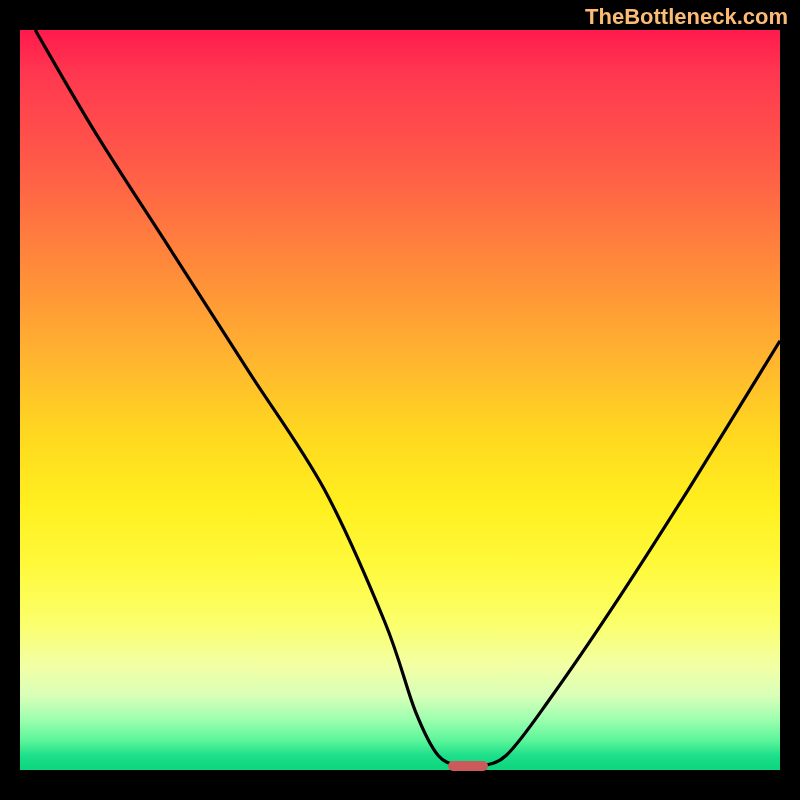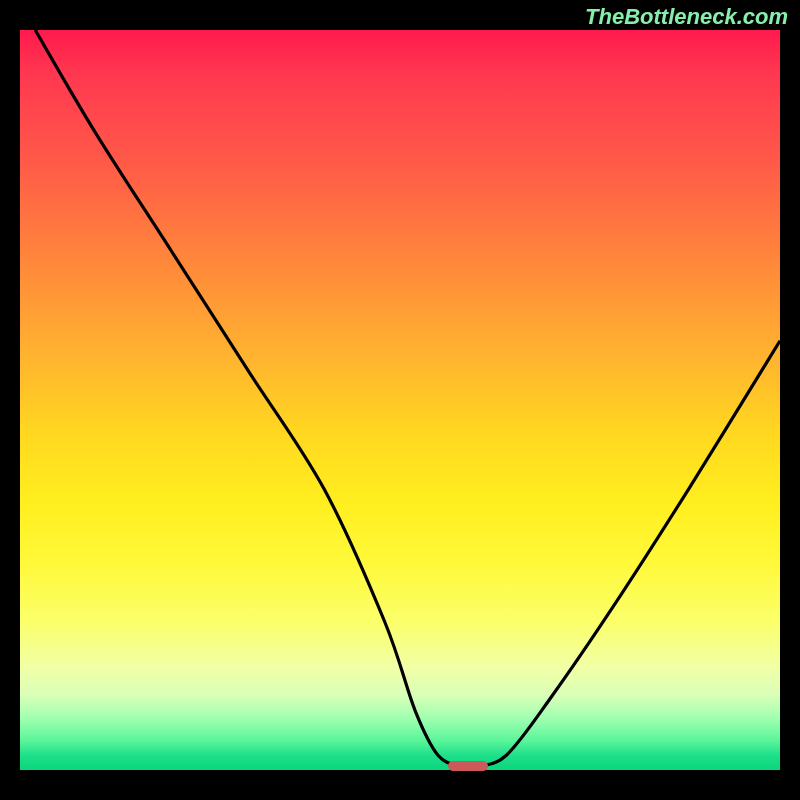--- a/index.html
+++ b/index.html
@@ -8,25 +8,24 @@
     height: 800px;
     background: #000;
     position: relative;
     font-family: Arial, sans-serif;
     overflow: hidden;
   }
   .watermark {
     position: absolute;
     top: 4px;
     right: 12px;
-    color: #86efac;
+    color: #fdba74;
     font-size: 22px;
     font-weight: bold;
     z-index: 10;
-    font-style: italic;
   }
   .plot-area {
     position: absolute;
     left: 20px;
     top: 30px;
     width: 760px;
     height: 740px;
     background: linear-gradient(to bottom,
       #ff1a4d 0%,
       #ff3850 6%,

